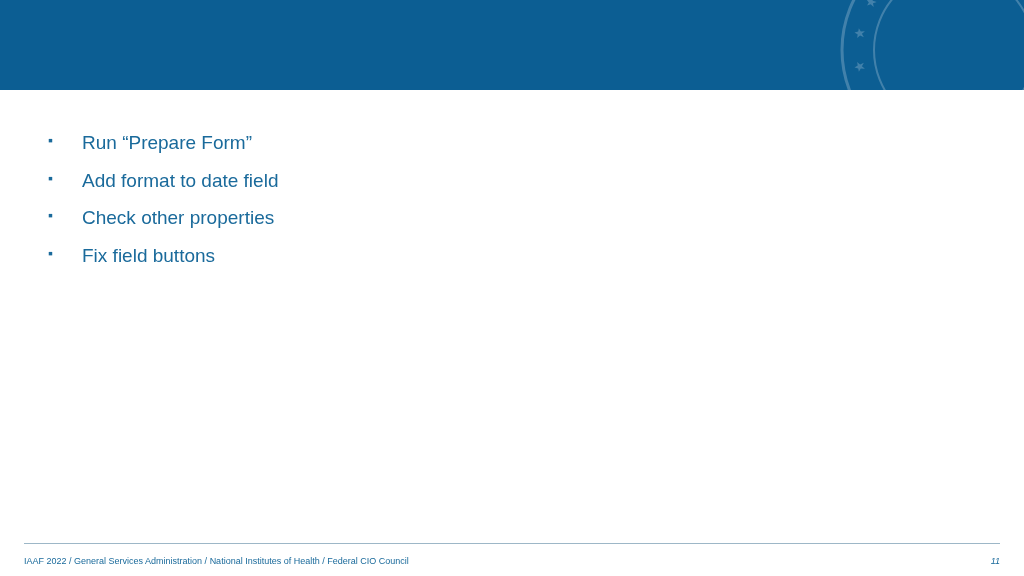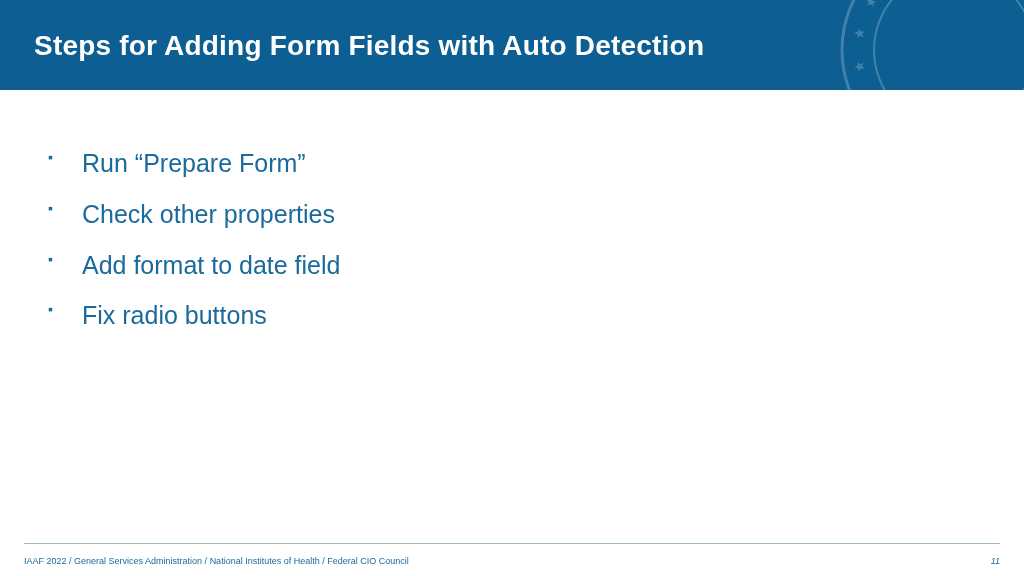--- a/index.html
+++ b/index.html
@@ -4,21 +4,21 @@
 <style>
   * { margin: 0; padding: 0; box-sizing: border-box; }
   html, body { width: 1024px; height: 576px; font-family: Arial, Helvetica, sans-serif; background: #fff; overflow: hidden; }
   .slide { position: relative; width: 1024px; height: 576px; background: #ffffff; }
   .header { position: relative; width: 100%; height: 90px; background: #0c5e93; overflow: hidden; }
   .header-title { position: absolute; left: 34px; top: 30px; color: #ffffff; font-size: 28px; font-weight: 700; letter-spacing: 0.2px; }
   .seal { position: absolute; right: -50px; top: -70px; width: 240px; height: 240px; }
   .seal svg { width: 100%; height: 100%; opacity: 0.22; }
   .content { position: absolute; left: 46px; top: 130px; right: 46px; }
   .bullet-list { list-style: none; }
-  .bullet-list li { position: relative; padding-left: 36px; margin-bottom: 12px; color: #1a6a9b; font-size: 25px; line-height: 1.35; margin-top: 17px; }
+  .bullet-list li { position: relative; padding-left: 36px; margin-bottom: 12px; color: #1a6a9b; font-size: 19px; line-height: 1.35; }
   .bullet-list li::before { content: "\25AA"; position: absolute; left: 2px; top: 1px; color: #1a6a9b; font-size: 14px; }
   .footer-line { position: absolute; left: 24px; right: 24px; bottom: 32px; border-top: 1px solid #9db7c7; }
   .footer-text { position: absolute; left: 24px; bottom: 10px; font-size: 9px; color: #1a6a9b; }
   .footer-text .seg + .seg::before { content: "  /  "; color: #1a6a9b; }
   .page-num { position: absolute; right: 24px; bottom: 10px; font-size: 9px; color: #1a6a9b; font-style: italic; }
 </style>
 </head>
 <body>
 
 <div class="slide">
@@ -84,29 +84,28 @@
                   <polygon points="0,-5 1.5,-1.5 5,-1.5 2,1 3,5 0,2.5 -3,5 -2,1 -5,-1.5 -1.5,-1.5"></polygon>
                 </g>
               <g transform="rotate(340) translate(0,-96)">
                   <polygon points="0,-5 1.5,-1.5 5,-1.5 2,1 3,5 0,2.5 -3,5 -2,1 -5,-1.5 -1.5,-1.5"></polygon>
                 </g>
             </g>
           </g>
         </g>
       </svg>
     </div>
-    <h1 class="header-title">Steps for Adding Form Fields with Auto Detection</h1>
   </div>
 
   <div class="content">
     <ul class="bullet-list">
       <li>Run “Prepare Form”</li>
+      <li>Add format to date field</li>
       <li>Check other properties</li>
-      <li>Add format to date field</li>
-      <li>Fix radio buttons</li>
+      <li>Fix field buttons</li>
     </ul>
   </div>
 
   <div class="footer-line"></div>
   <div class="footer-text">
     <span class="seg">IAAF 2022</span><span class="seg">General Services Administration</span><span class="seg">National Institutes of Health</span><span class="seg">Federal CIO Council</span>
   </div>
   <div class="page-num">11</div>
 
 </div>

